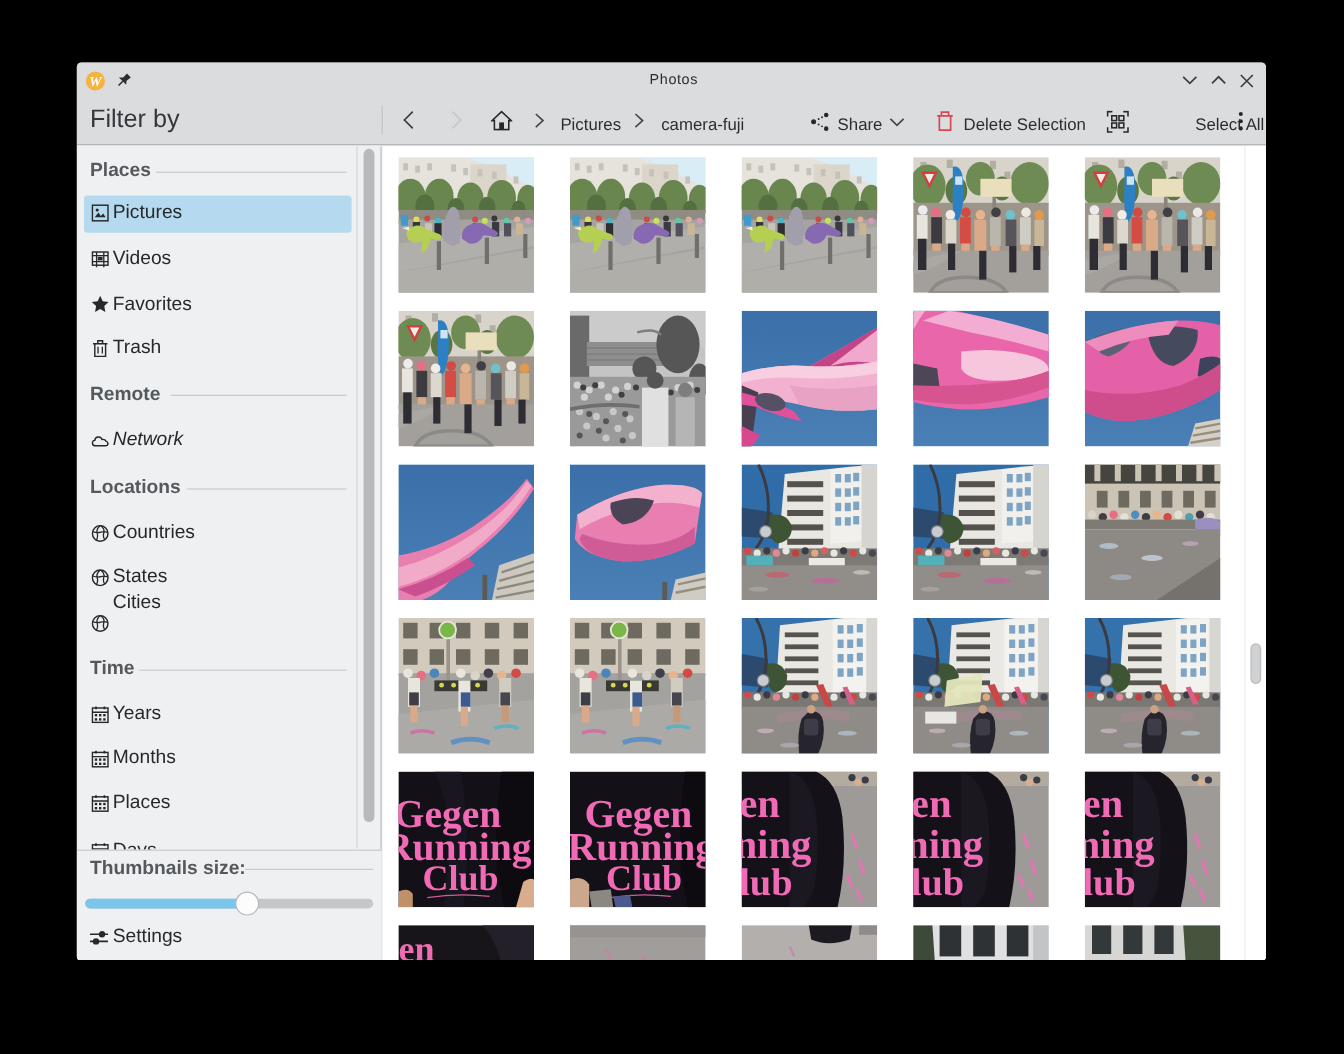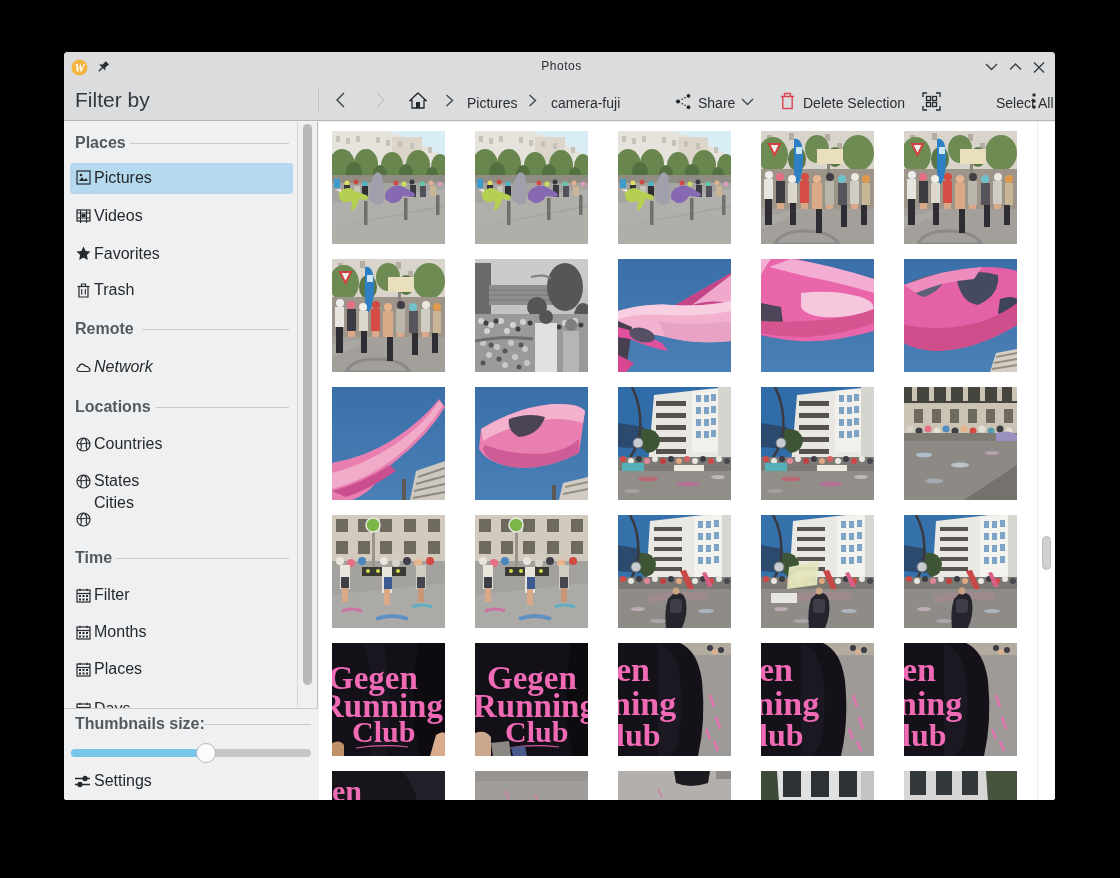--- a/index.html
+++ b/index.html
@@ -174,21 +174,21 @@
         <use href="#icoglobe"></use>
       </svg>
     <div class="item" style="top:372px;">Cities</div>
 
     <div class="sec" style="top:427px;">Time</div>
     <div class="secline" style="left:52px; top:436px; width:173px;"></div>
 
     <svg class="sicon" style="top:466px" viewBox="0 0 15 15">
         <use href="#icocal"></use>
       </svg>
-    <div class="item" style="top:464px;">Filter</div>
+    <div class="item" style="top:464px;">Years</div>
     <svg class="sicon" style="top:503px" viewBox="0 0 15 15">
         <use href="#icocal"></use>
       </svg>
     <div class="item" style="top:501px;">Months</div>
     <svg class="sicon" style="top:540px" viewBox="0 0 15 15">
         <use href="#icocal"></use>
       </svg>
     <div class="item" style="top:538px;">Places</div>
     <svg class="sicon" style="top:580px" viewBox="0 0 15 15">
         <use href="#icocal"></use>

